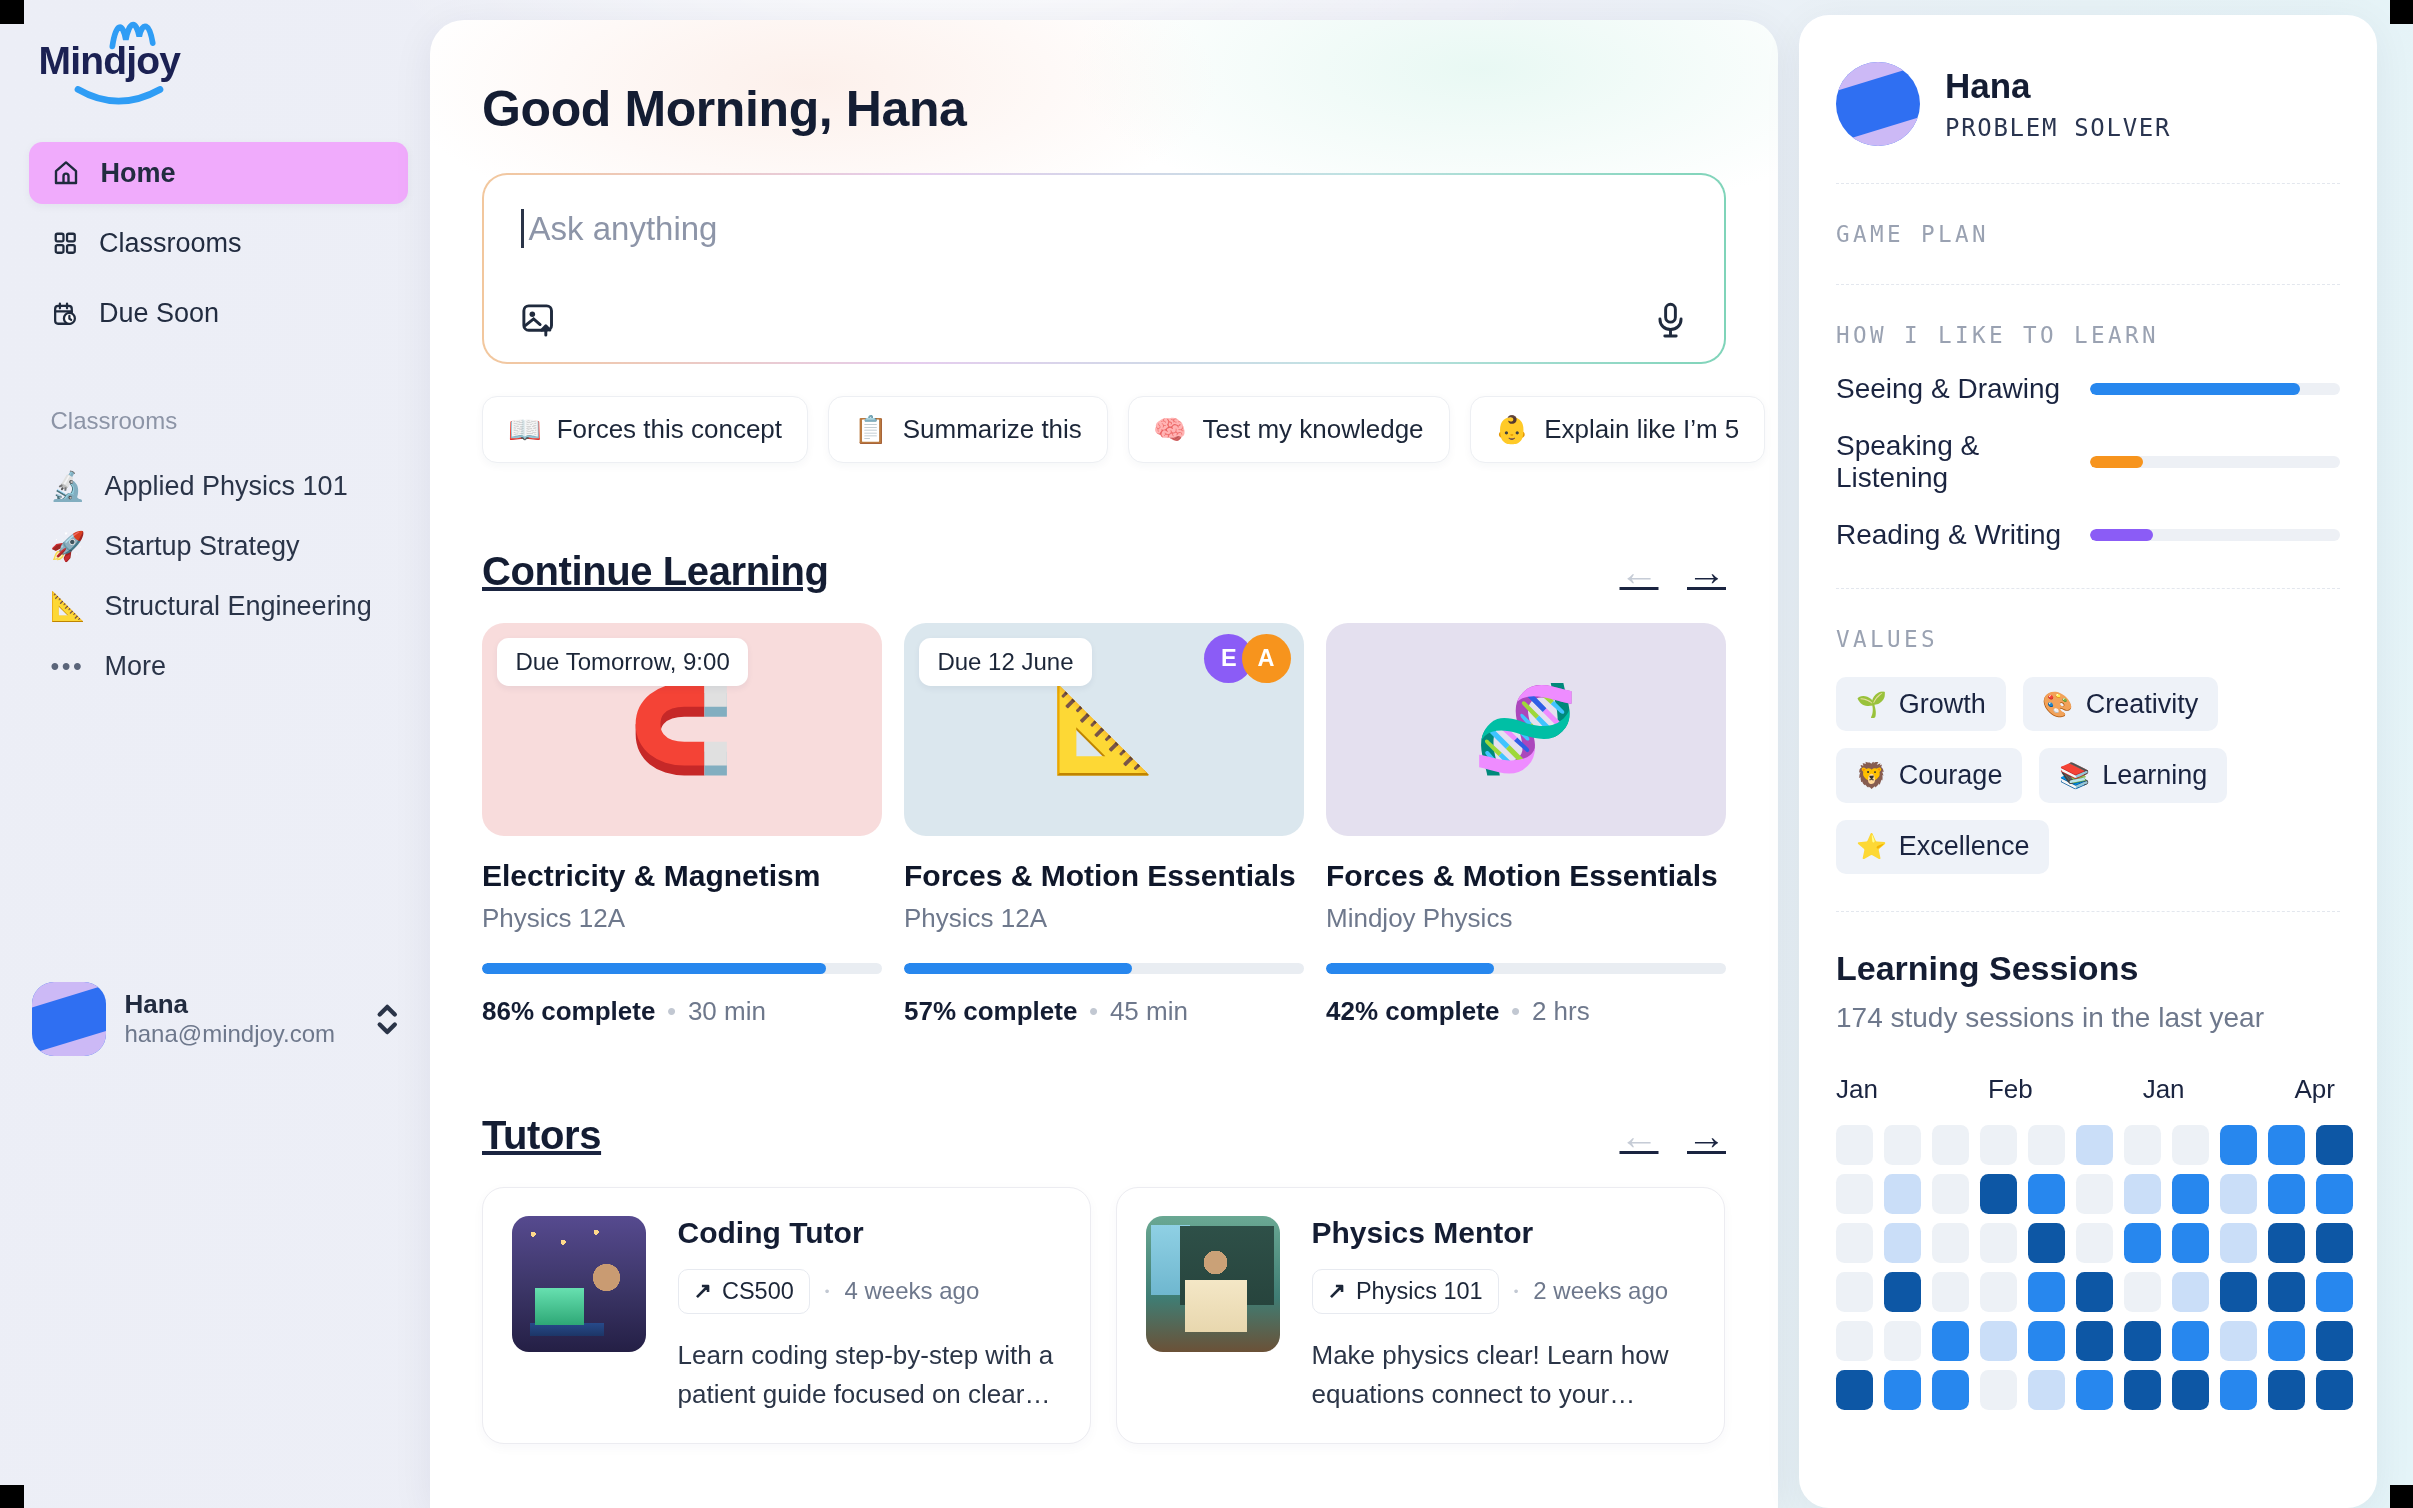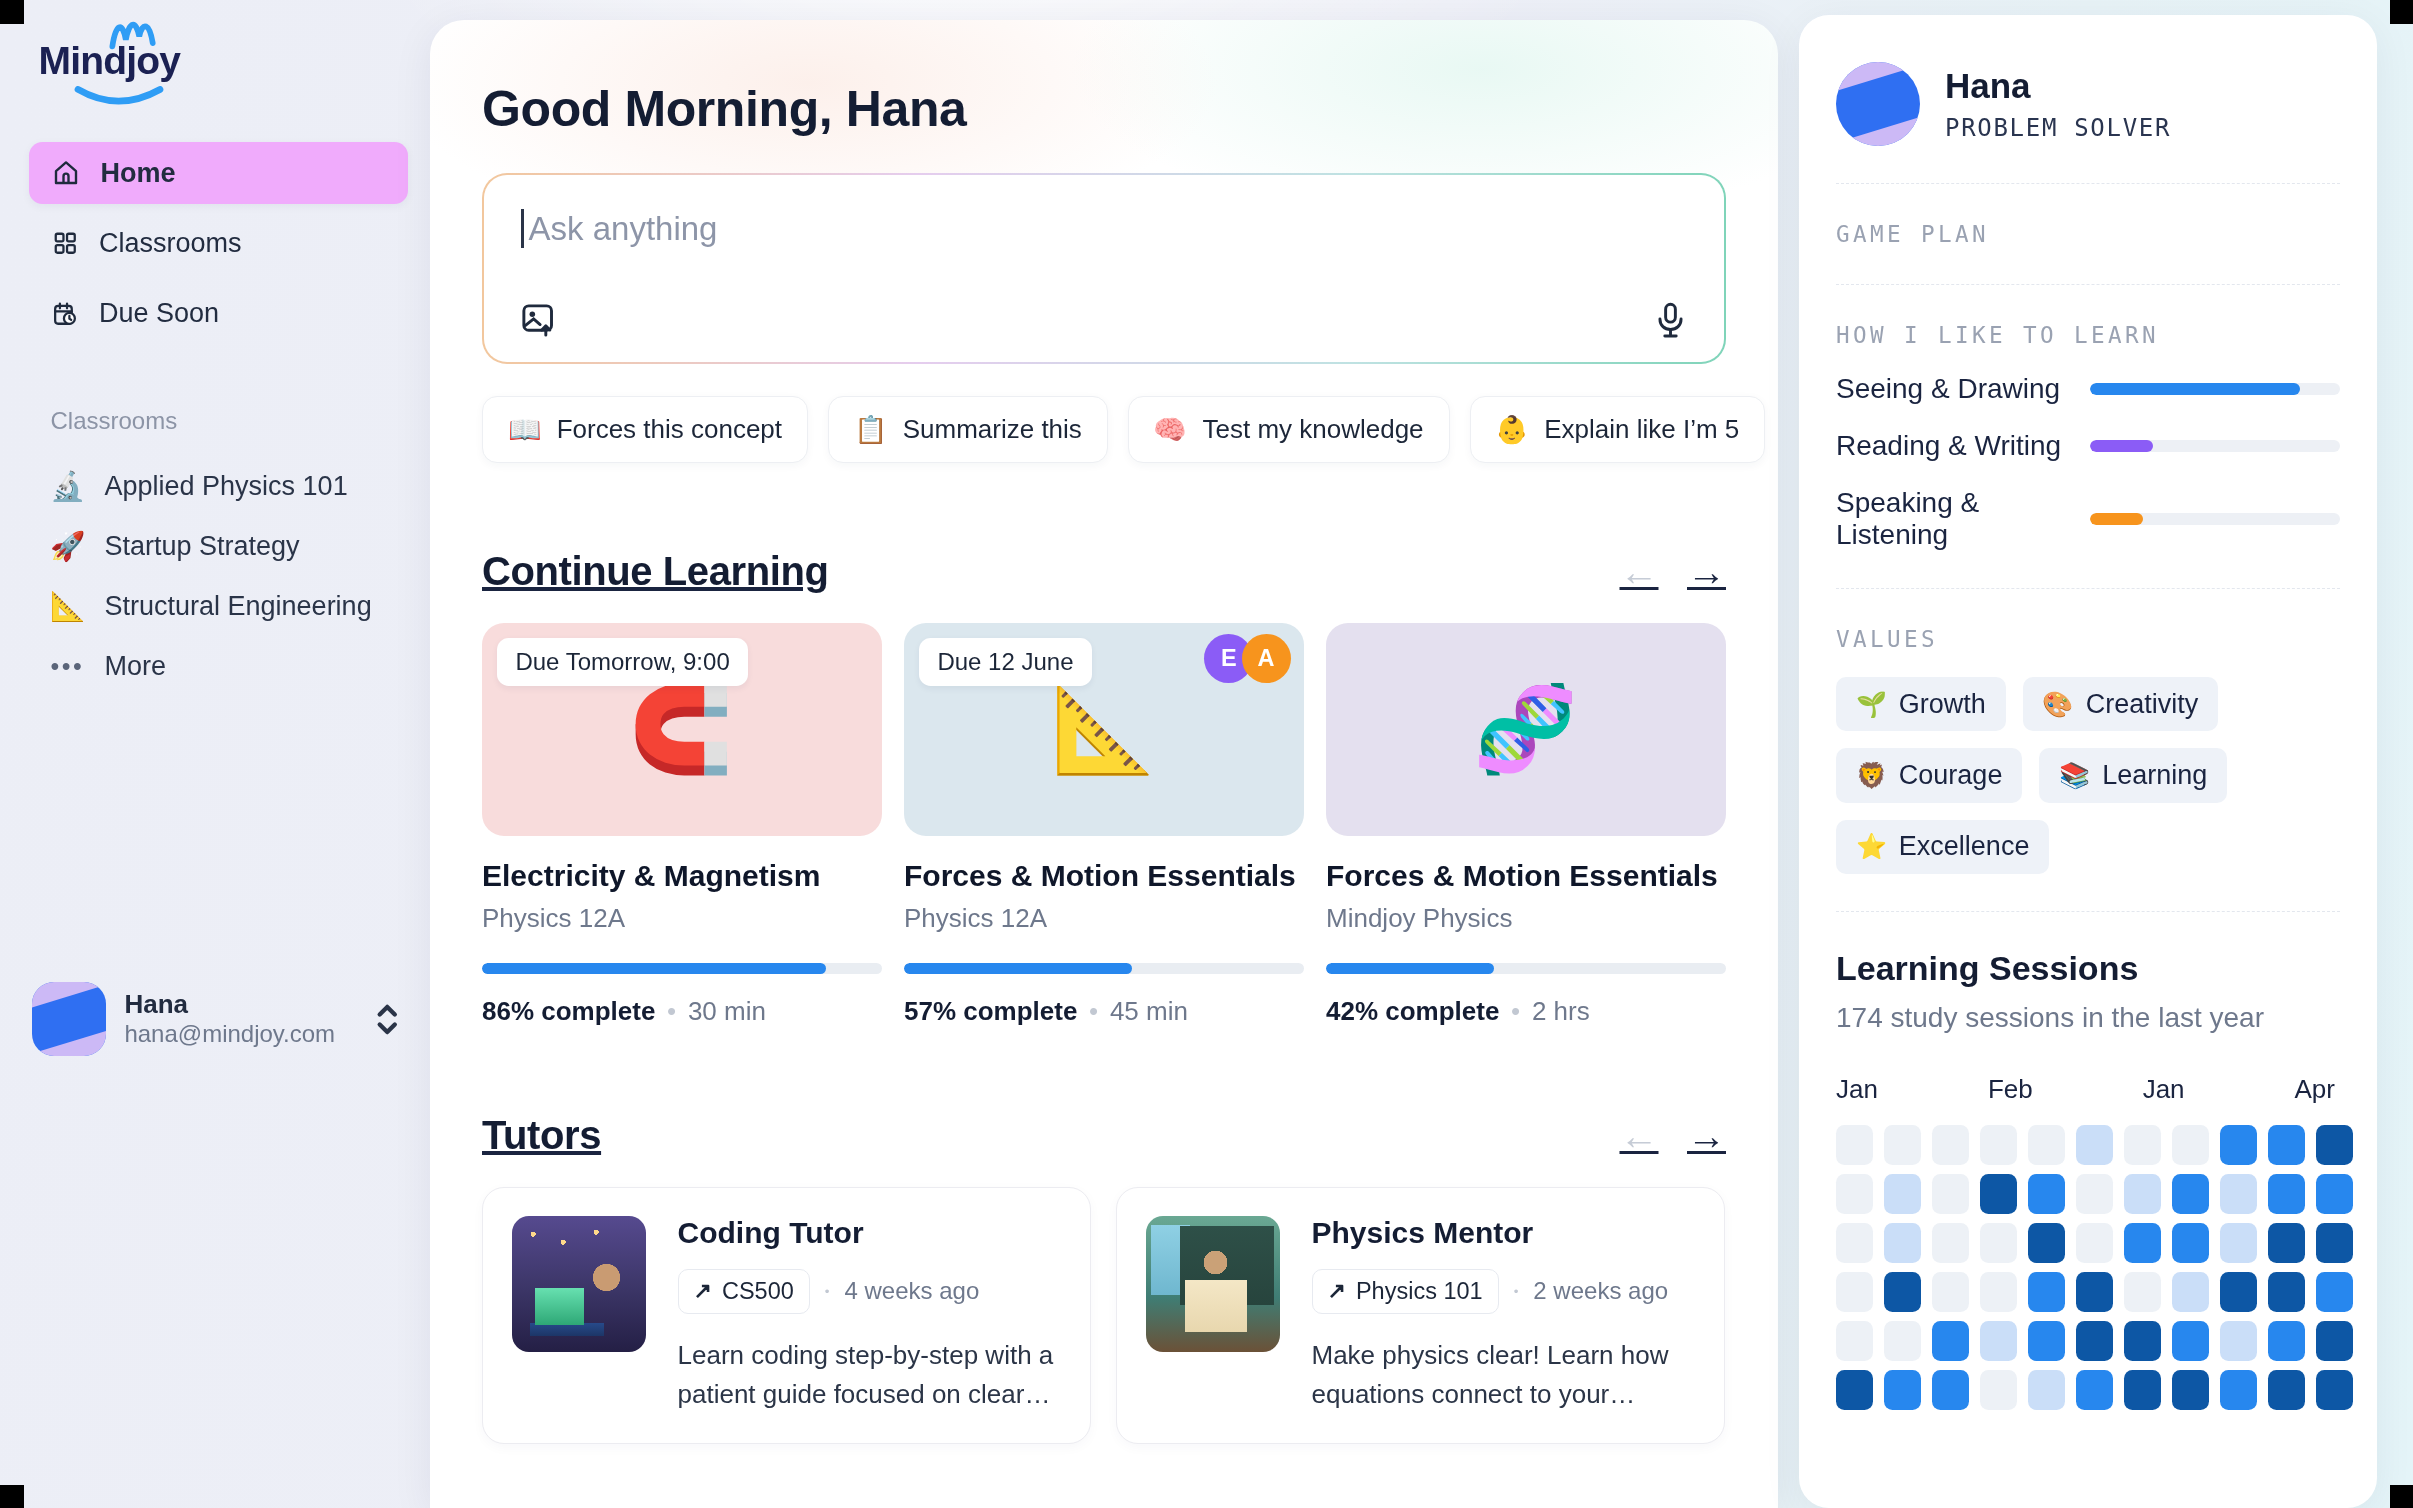--- a/index.html
+++ b/index.html
@@ -407,29 +407,29 @@
 
   <div class="mono-label">HOW I LIKE TO LEARN</div>
   <div id="learn-rows">
       <div class="learn-row">
         <span class="learn-lab">Seeing &amp; Drawing</span>
         <span class="learn-bar">
           <i style="width: 84%; background: rgb(39, 135, 238);"></i>
         </span>
       </div>
       <div class="learn-row">
+        <span class="learn-lab">Speaking &amp; Listening</span>
+        <span class="learn-bar">
+          <i style="width: 21%; background: rgb(247, 148, 29);"></i>
+        </span>
+      </div>
+      <div class="learn-row">
         <span class="learn-lab">Reading &amp; Writing</span>
         <span class="learn-bar">
           <i style="width: 25%; background: rgb(139, 92, 246);"></i>
-        </span>
-      </div>
-      <div class="learn-row">
-        <span class="learn-lab">Speaking &amp; Listening</span>
-        <span class="learn-bar">
-          <i style="width: 21%; background: rgb(247, 148, 29);"></i>
         </span>
       </div>
     </div>
 
   <hr class="dashed">
 
   <div class="mono-label">VALUES</div>
   <div class="val-wrap" id="value-chips">
       <span class="val-chip">
         <span class="emj">🌱</span>

